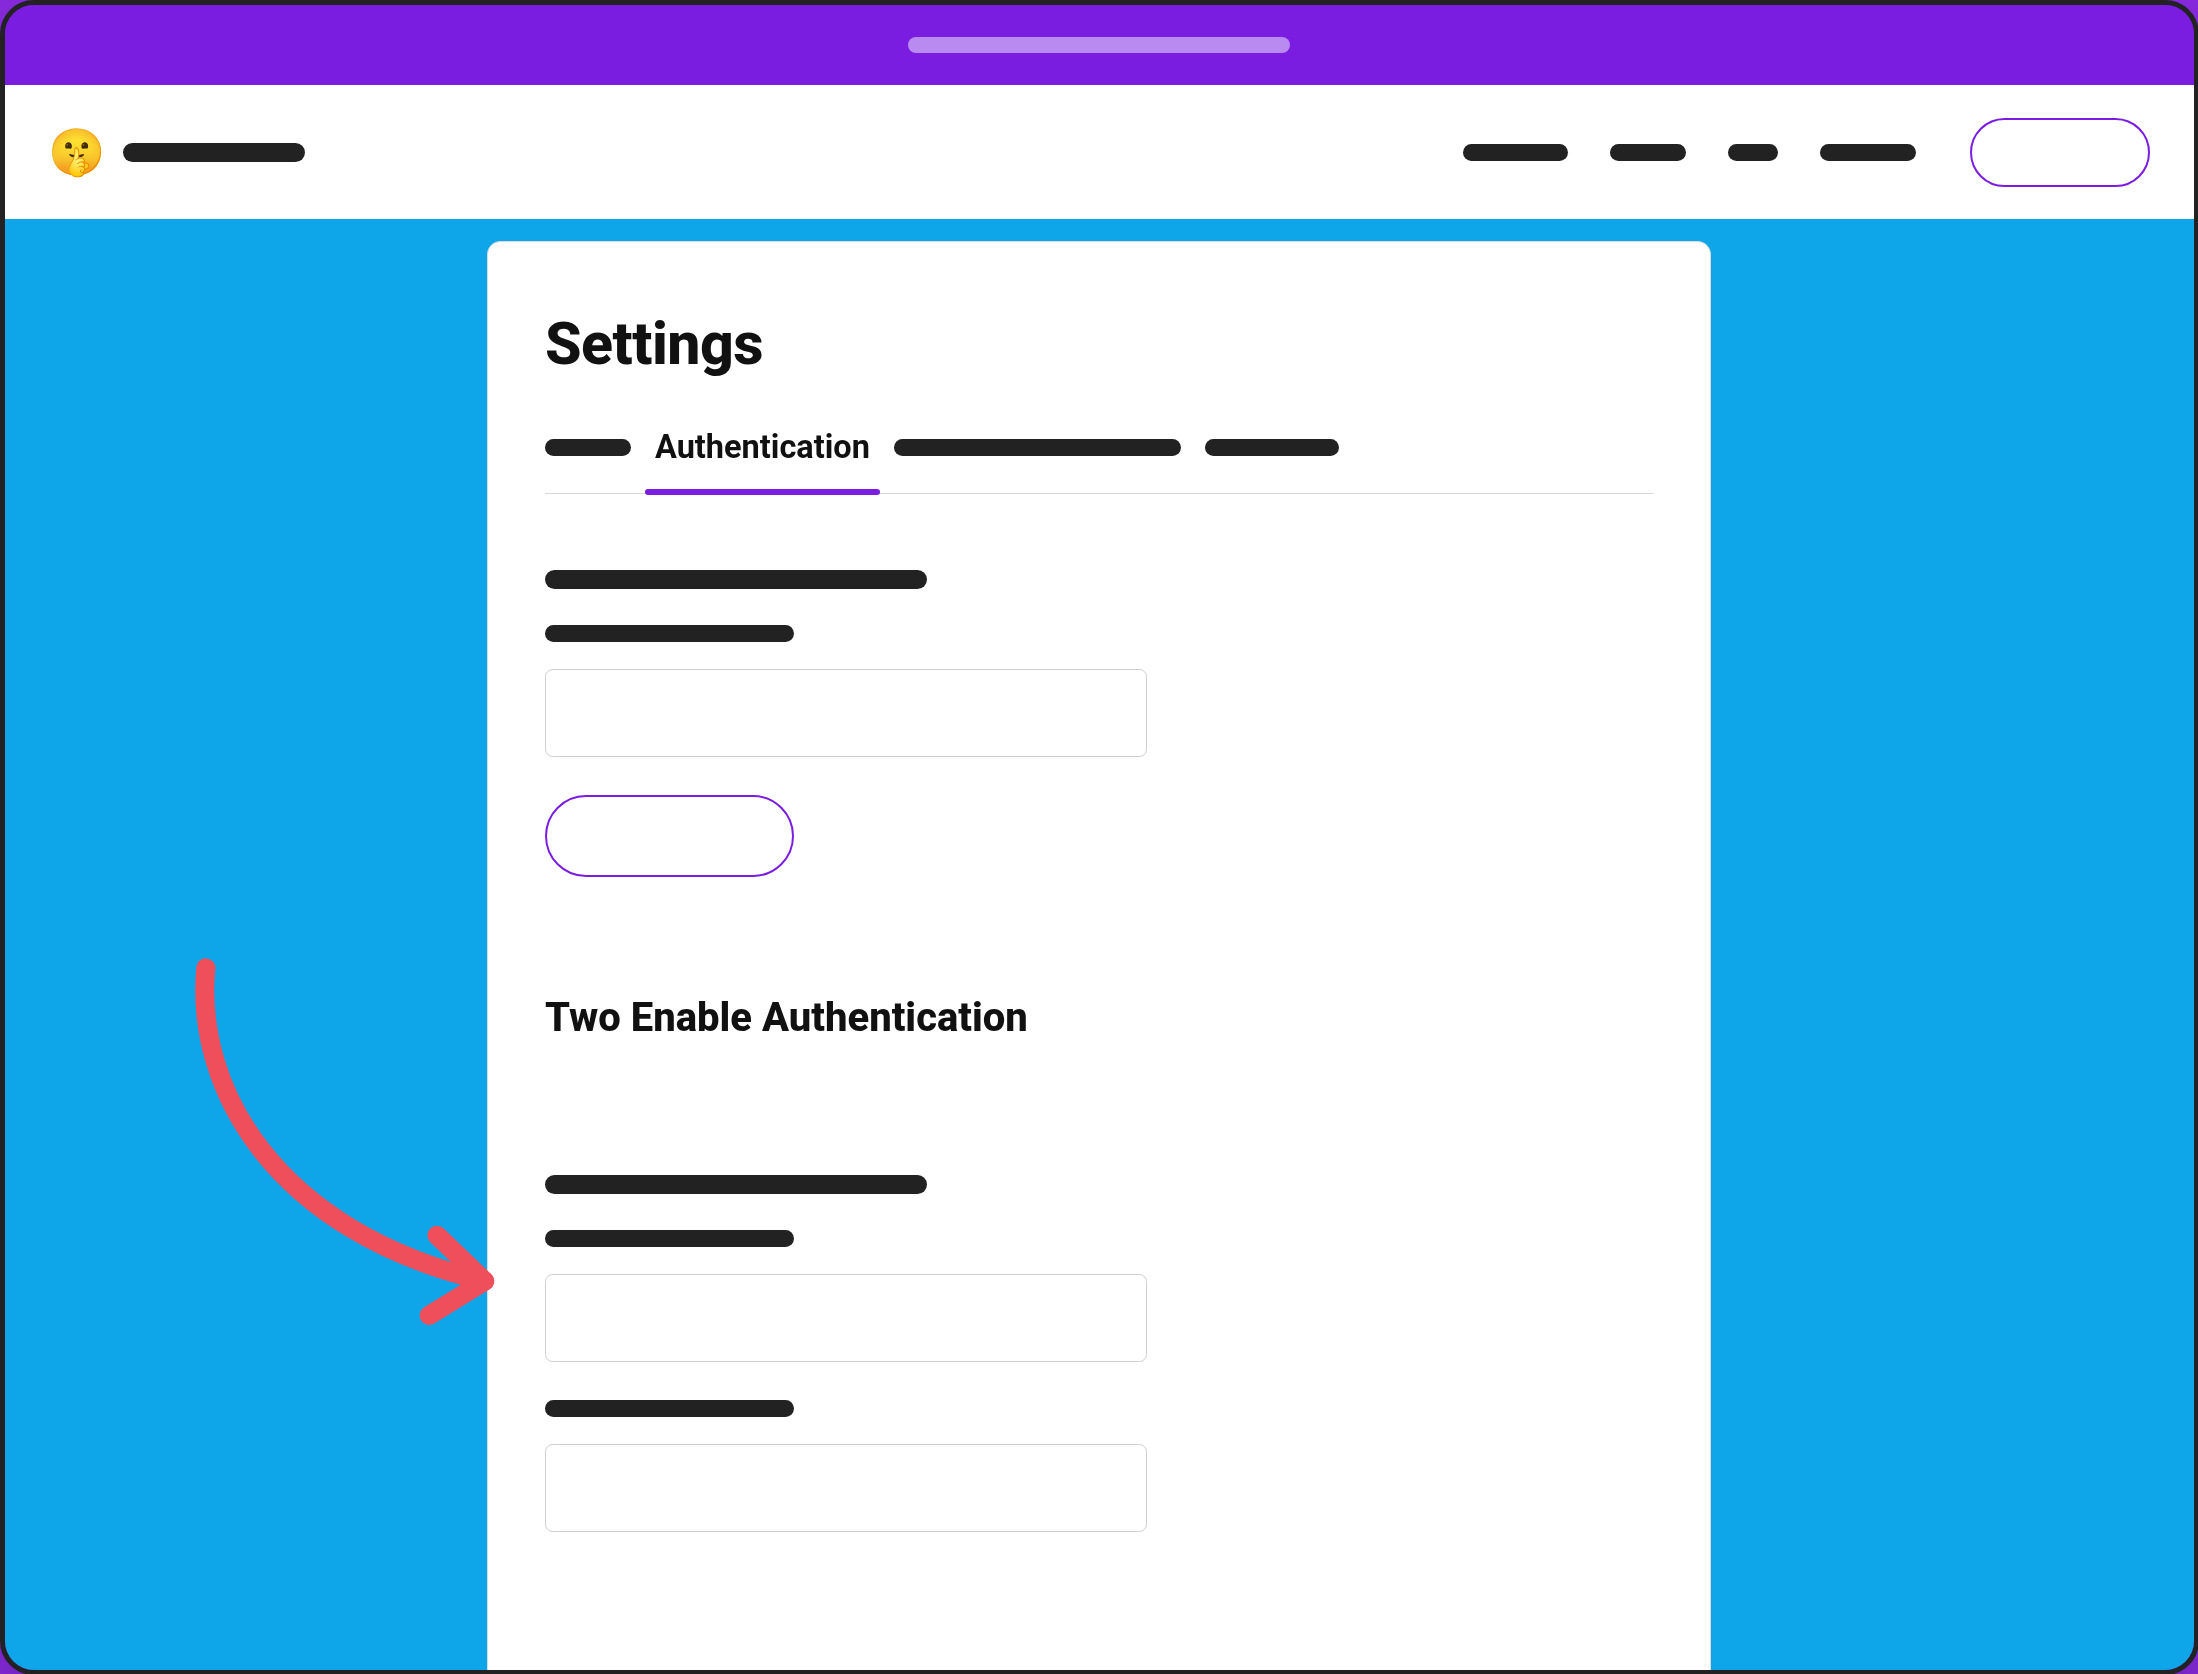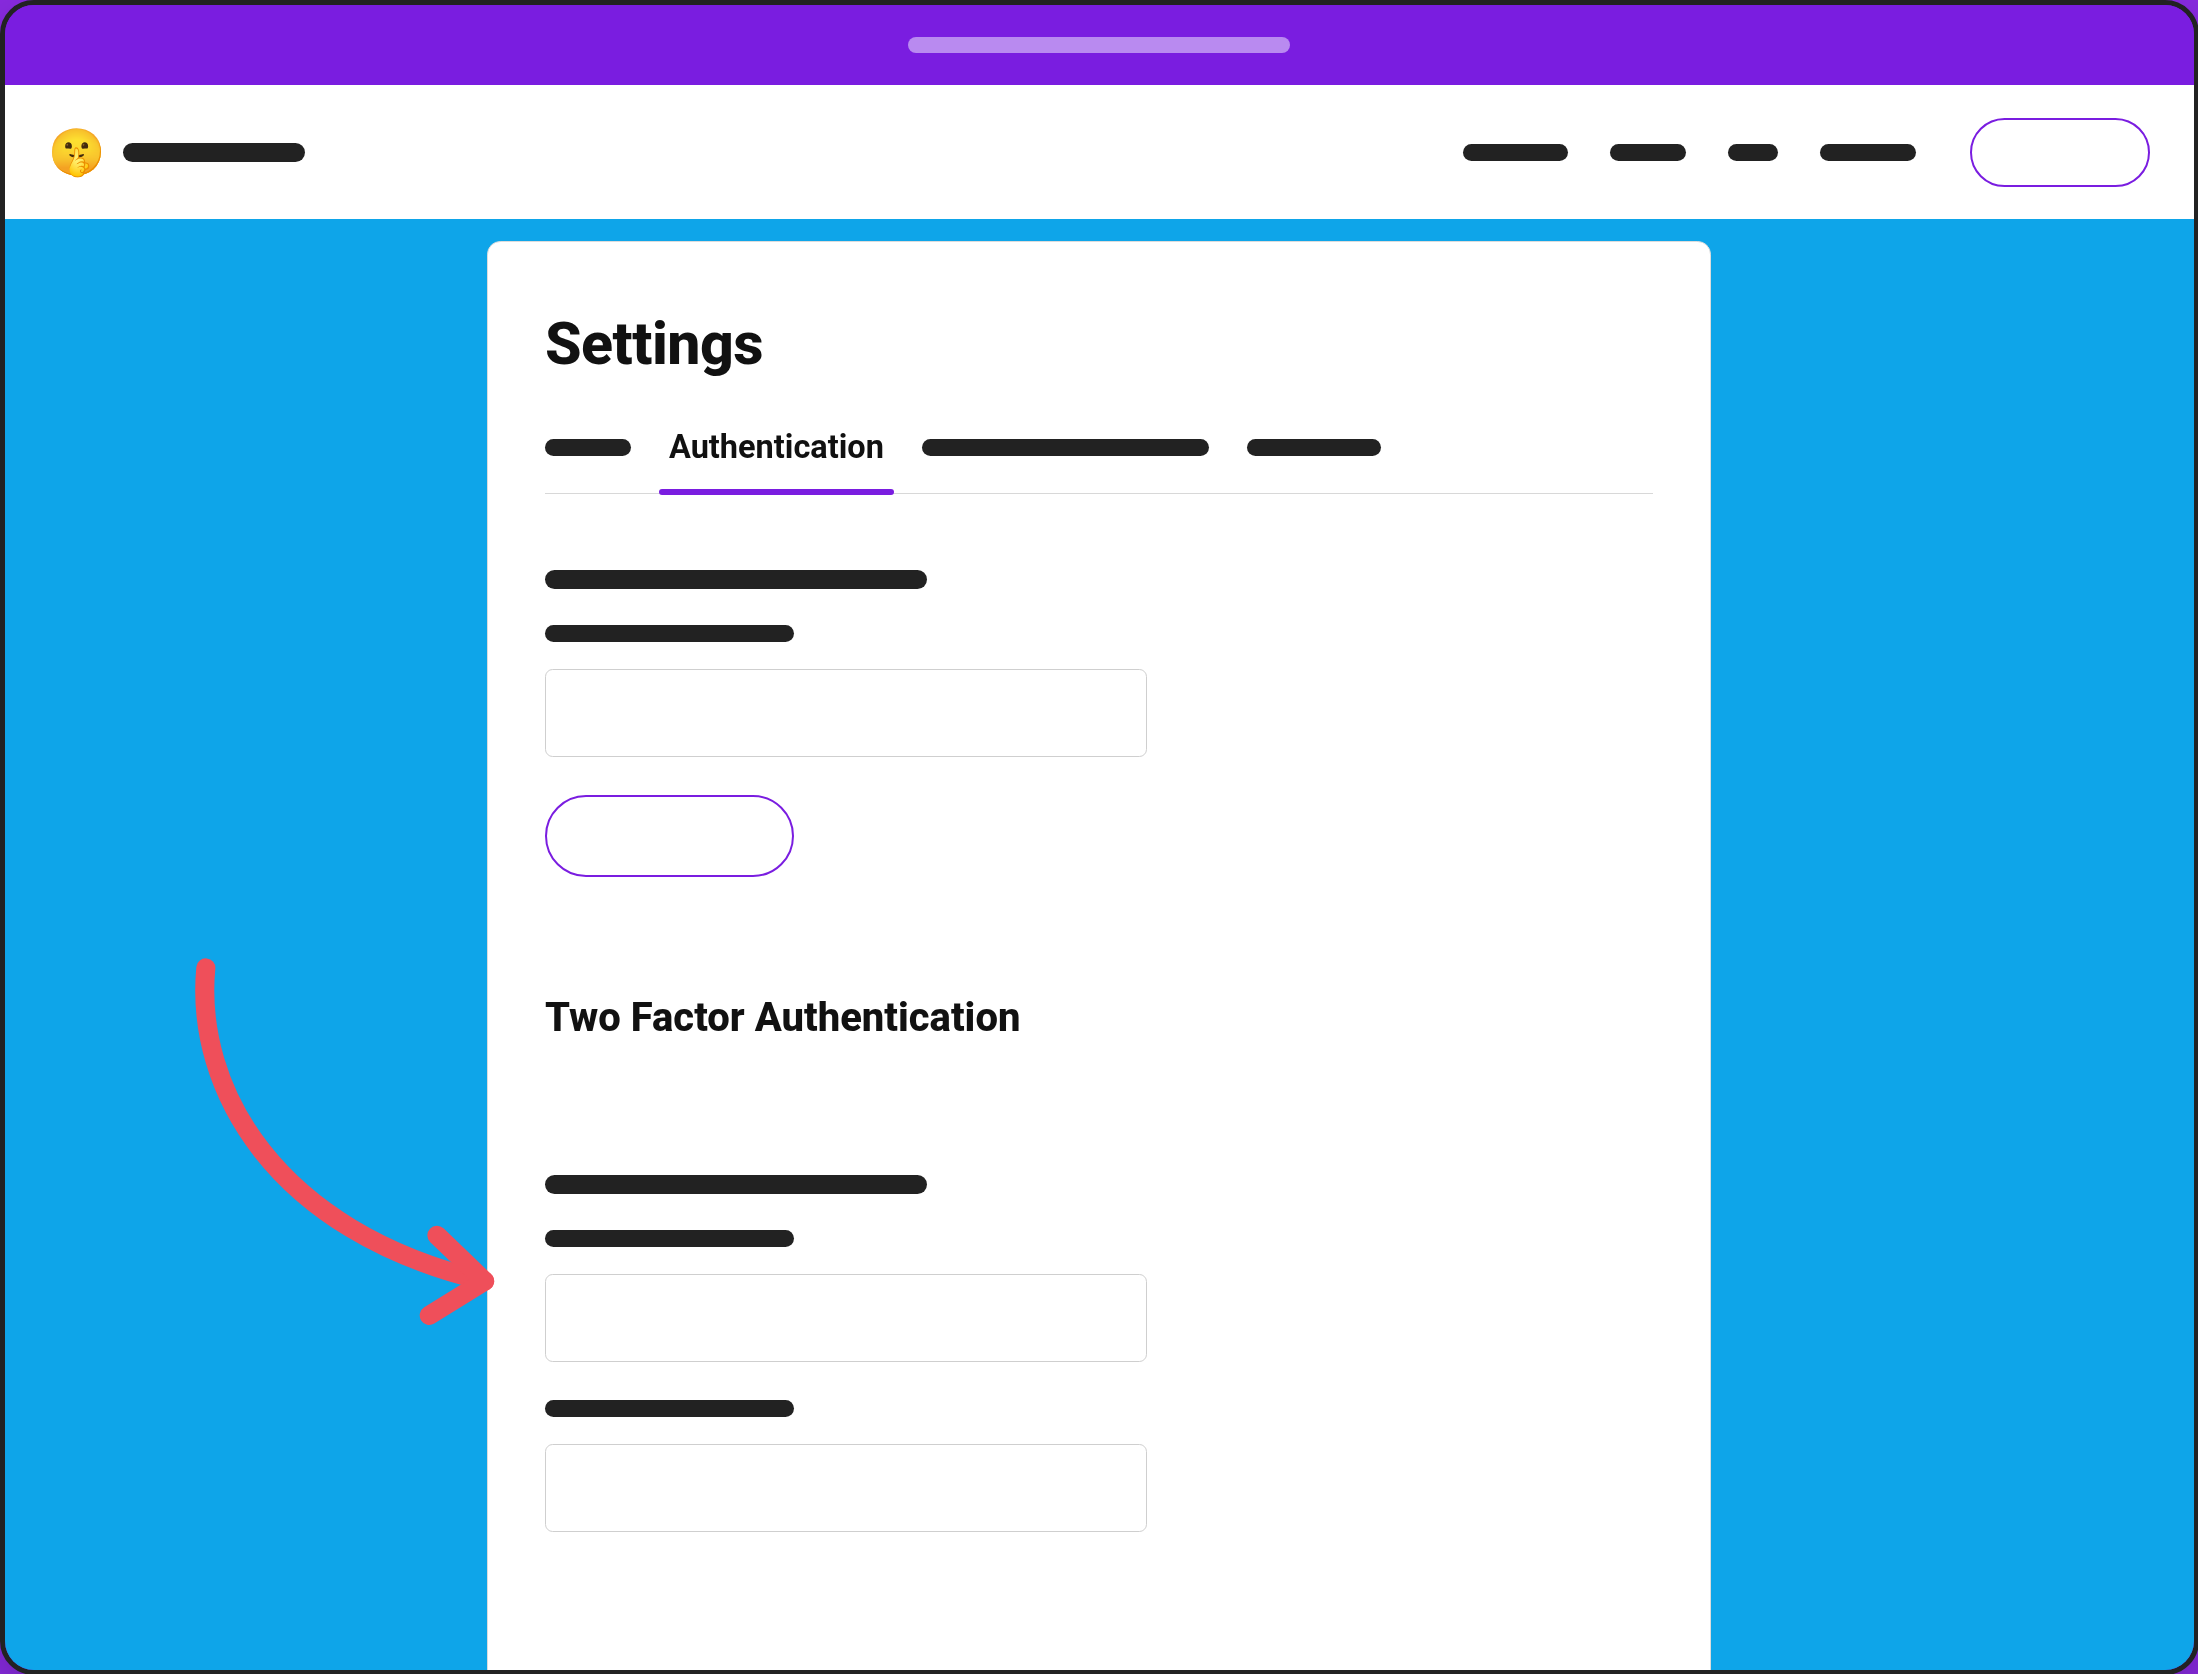--- a/index.html
+++ b/index.html
@@ -112,21 +112,21 @@
     font-size: 59px;
     font-weight: 800;
     letter-spacing: -0.5px;
     color: #111;
     margin-bottom: 50px;
   }
   
   .tabs {
     display: flex;
     align-items: center;
-    gap: 38px;
+    gap: 24px;
     border-bottom: 1.9px solid #d8d8d8;
     padding-bottom: 0;
     text-align: center;
   }
   .tab {
     position: relative;
     padding: 0 0 27px 0;
     cursor: pointer;
   }
   .tab.redacted .bar {
@@ -264,21 +264,21 @@
         
         <div class="section">
           <div class="sec-head"></div>
           <div class="field-label"></div>
           <input class="text-input" type="text" style="">
           <div class="gap-40"></div>
           <button class="pill-btn" style="min-width:249px;"></button>
         </div>
 
         
-        <h2 class="tfa-title">Two Factor Authentication</h2>
+        <h2 class="tfa-title">Two Enable Authentication</h2>
 
         
         <div class="section" style="margin-top:134px;">
           <div class="sec-head"></div>
           <div class="field-label"></div>
           <input class="text-input" type="text" style="">
           <div class="gap-40"></div>
           <div class="field-label"></div>
           <input class="text-input" type="text" style="">
         </div>

